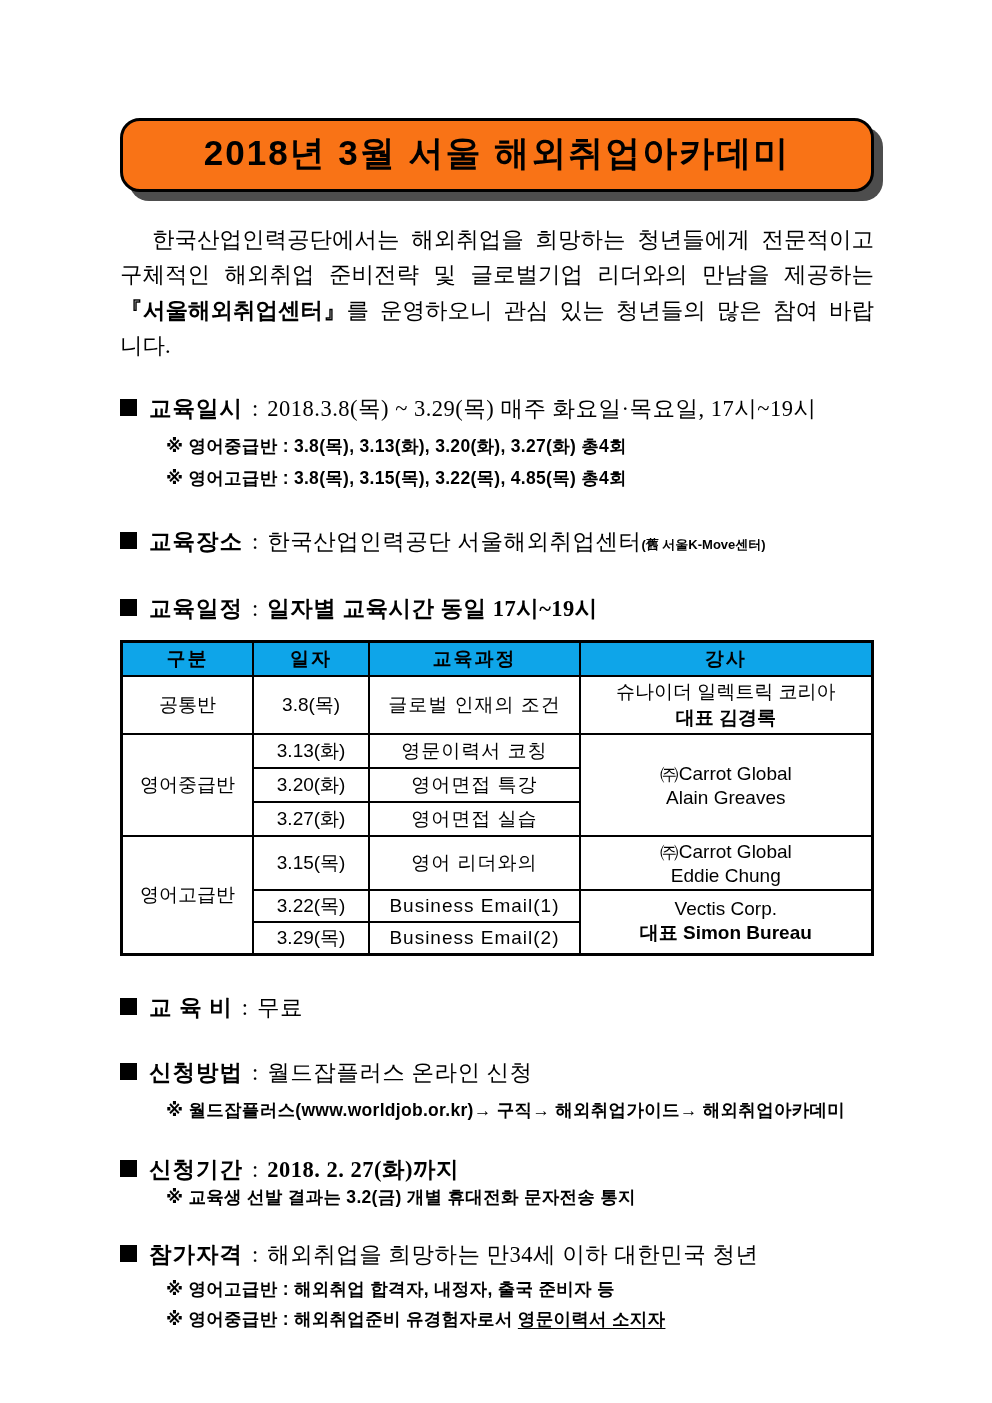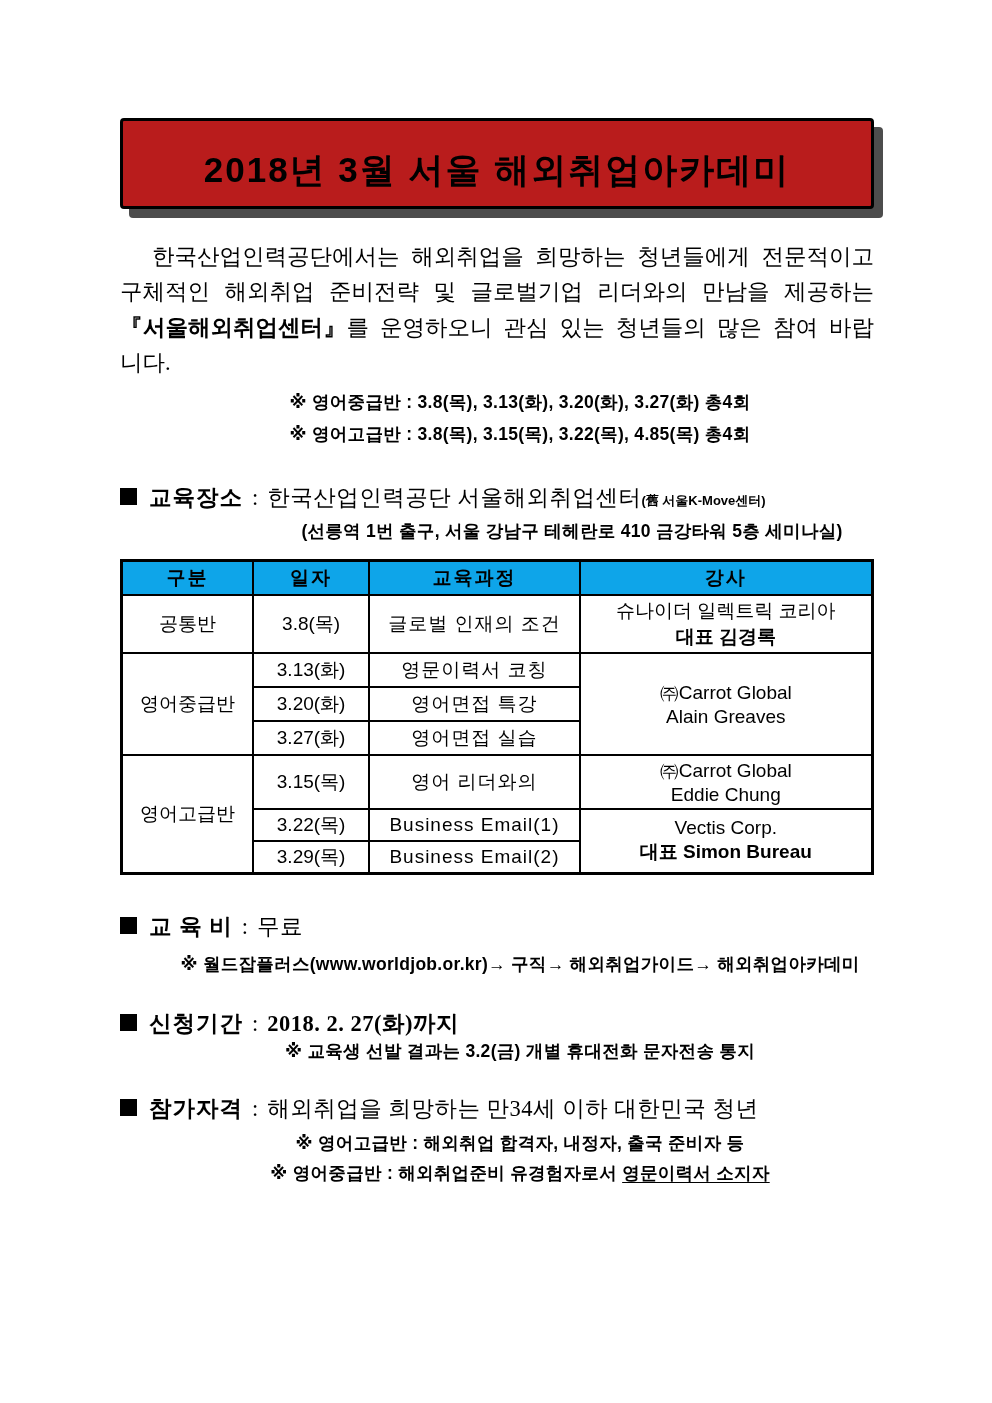--- a/index.html
+++ b/index.html
@@ -11,25 +11,25 @@
     background: #ffffff;
     color: #000000;
     font-family: "Liberation Serif", "DejaVu Serif", serif;
     overflow: hidden;
   }
   .content { padding: 118px 118px 0 120px; }
 
   
   .title-box {
     border: 3px solid #000;
-    border-radius: 4px;
-    background: #b91c1c;
+    border-radius: 20px;
+    background: #f97316;
     box-shadow: 9px 9px 0 #4d4d4d;
     text-align: center;
-    padding: 26px 4px 12px 4px;
+    padding: 9px 4px 12px 4px;
     font-family: "Liberation Sans", "DejaVu Sans", sans-serif;
     font-weight: bold;
     font-size: 35px;
     letter-spacing: 2px;
   }
 
   
   .intro {
     margin-top: 30px;
     font-size: 22.5px;
@@ -57,21 +57,20 @@
     font-size: 13px;
   }
 
   
   .note {
     margin: 10px 0 0 46px;
     font-family: "Liberation Sans", "DejaVu Sans", sans-serif;
     font-weight: bold;
     font-size: 17.5px;
     letter-spacing: 0.3px;
-    text-align: center;
   }
   .note u { text-underline-offset: 3px; }
   .note-indent { margin-left: 150px; }
 
   
   table.schedule {
     width: 100%;
     margin-top: 16px;
     border-collapse: collapse;
     border: 3px solid #000;
@@ -101,28 +100,33 @@
 
 <div class="page">
   <div class="content">
 
     <div class="title-box">
       <span>2018년 3월 서울 해외취업아카데미</span>
     </div>
 
     <p class="intro"><span>한국산업인력공단에서는 해외취업을 희망하는 청년들에게 전문적이고 구체적인 해외취업 준비전략 및 글로벌기업 리더와의 만남을 제공하는 </span><b>『서울해외취업센터』</b><span>를 운영하오니 관심 있는 청년들의 많은 참여 바랍니다.</span></p>
 
+    <div class="sec">
+      <span class="bullet"></span><span class="sec-label">교육일시</span><span class="sec-colon">:</span><span class="sec-value">2018.3.8(목) ~ 3.29(목) 매주 화요일·목요일, 17시~19시</span>
+    </div>
     <div class="note">※ 영어중급반 : 3.8(목), 3.13(화), 3.20(화), 3.27(화) 총4회</div>
     <div class="note" style="margin-top:8px">※ 영어고급반 : 3.8(목), 3.15(목), 3.22(목), 4.85(목) 총4회</div>
 
     <div class="sec" style="margin-top:36px">
       <span class="bullet"></span><span class="sec-label">교육장소</span><span class="sec-colon">:</span><span class="sec-value">한국산업인력공단 서울해외취업센터</span><span class="sec-suffix">(舊 서울K-Move센터)</span>
     </div>
-    <div class="note note-indent" style="margin-top:6px">(선릉역 1번 출구, 서울 강남구 테헤란로 410 금강타워 5층 세미나실)</div>
-
+
+    <div class="sec" style="margin-top:36px">
+      <span class="bullet"></span><span class="sec-label">교육일정</span><span class="sec-colon">:</span><span class="sec-value" style="font-weight:bold">일자별 교육시간 동일 17시~19시</span>
+    </div>
 
     <table class="schedule">
       <colgroup>
         <col style="width:17.5%">
           <col style="width:15.5%">
           <col style="width:28%">
           <col style="width:39%">
       </colgroup>
       <thead>
         <tr>
@@ -180,20 +184,23 @@
           <td>3.29(목)</td>
           <td class="course-cell">Business Email(2)</td>
         </tr>
       </tbody>
     </table>
 
     <div class="sec" style="margin-top:36px">
       <span class="bullet"></span><span class="sec-label">교 육 비</span><span class="sec-colon">:</span><span class="sec-value">무료</span>
     </div>
 
+    <div class="sec" style="margin-top:34px">
+      <span class="bullet"></span><span class="sec-label">신청방법</span><span class="sec-colon">:</span><span class="sec-value">월드잡플러스 온라인 신청</span>
+    </div>
     <div class="note">※ 월드잡플러스(www.worldjob.or.kr)→ 구직→ 해외취업가이드→ 해외취업아카데미</div>
 
     <div class="sec" style="margin-top:32px">
       <span class="bullet"></span><span class="sec-label">신청기간</span><span class="sec-colon">:</span><span class="sec-value" style="font-weight:bold">2018. 2. 27(화)까지</span>
     </div>
     <div class="note" style="margin-top:0">※ 교육생 선발 결과는 3.2(금) 개별 휴대전화 문자전송 통지</div>
 
     <div class="sec" style="margin-top:30px">
       <span class="bullet"></span><span class="sec-label">참가자격</span><span class="sec-colon">:</span><span class="sec-value">해외취업을 희망하는 만34세 이하 대한민국 청년</span>
     </div>

